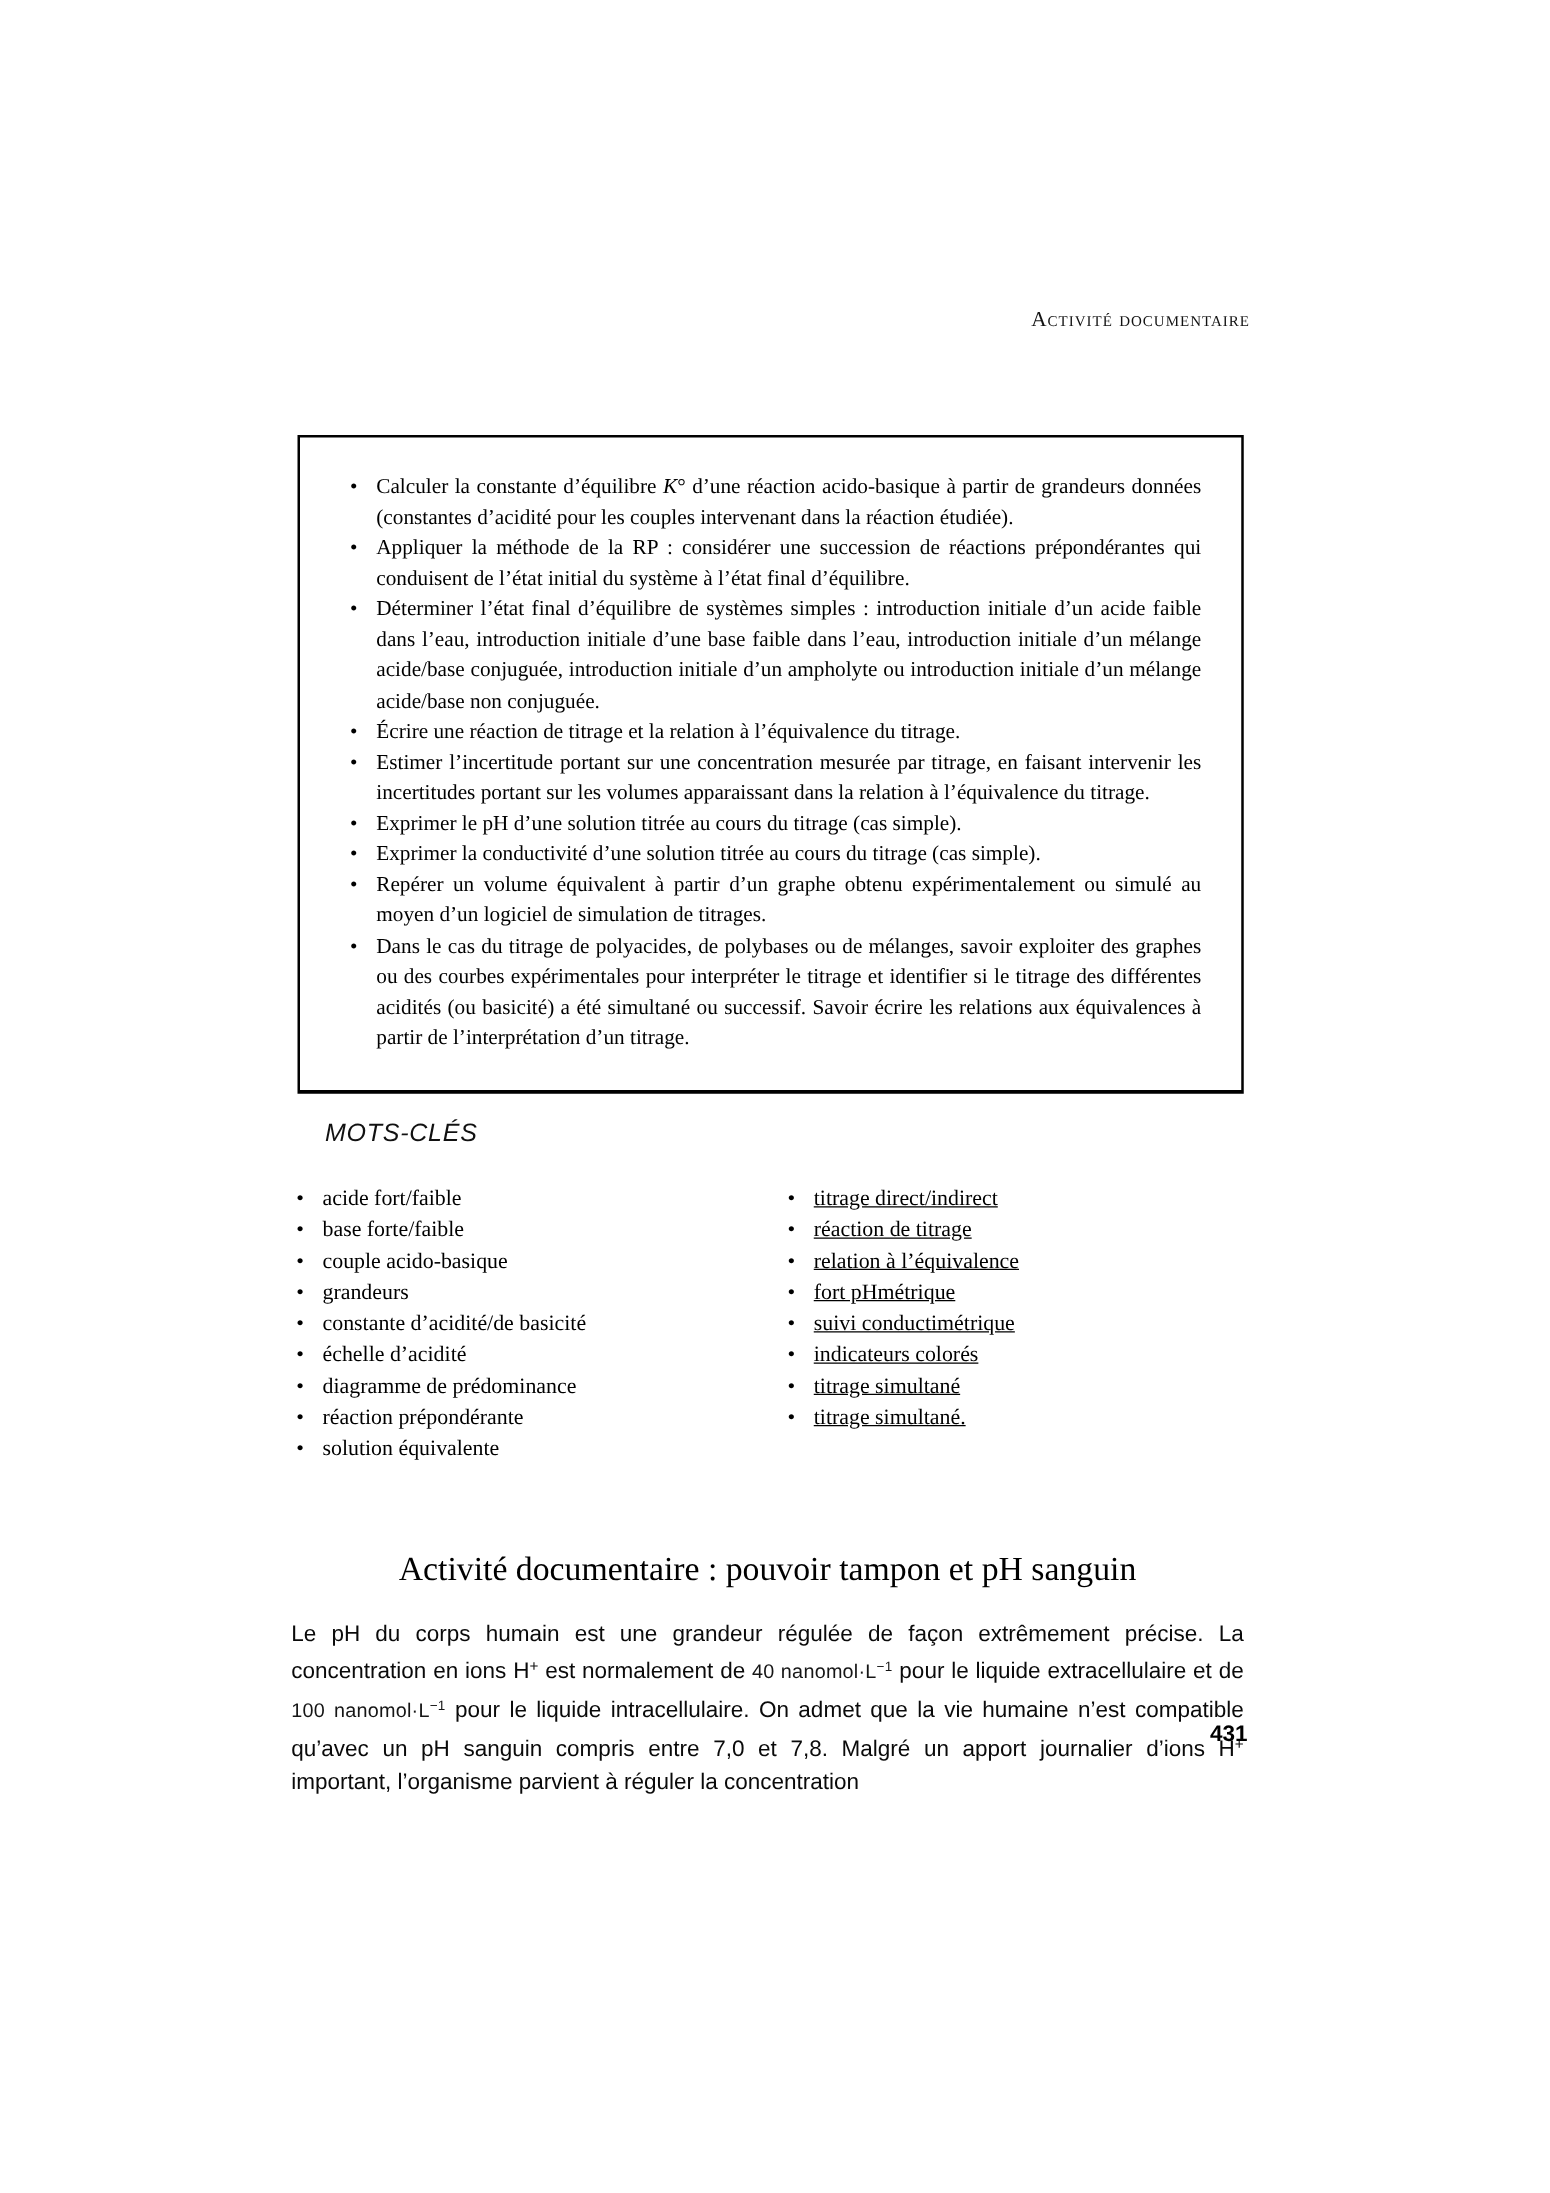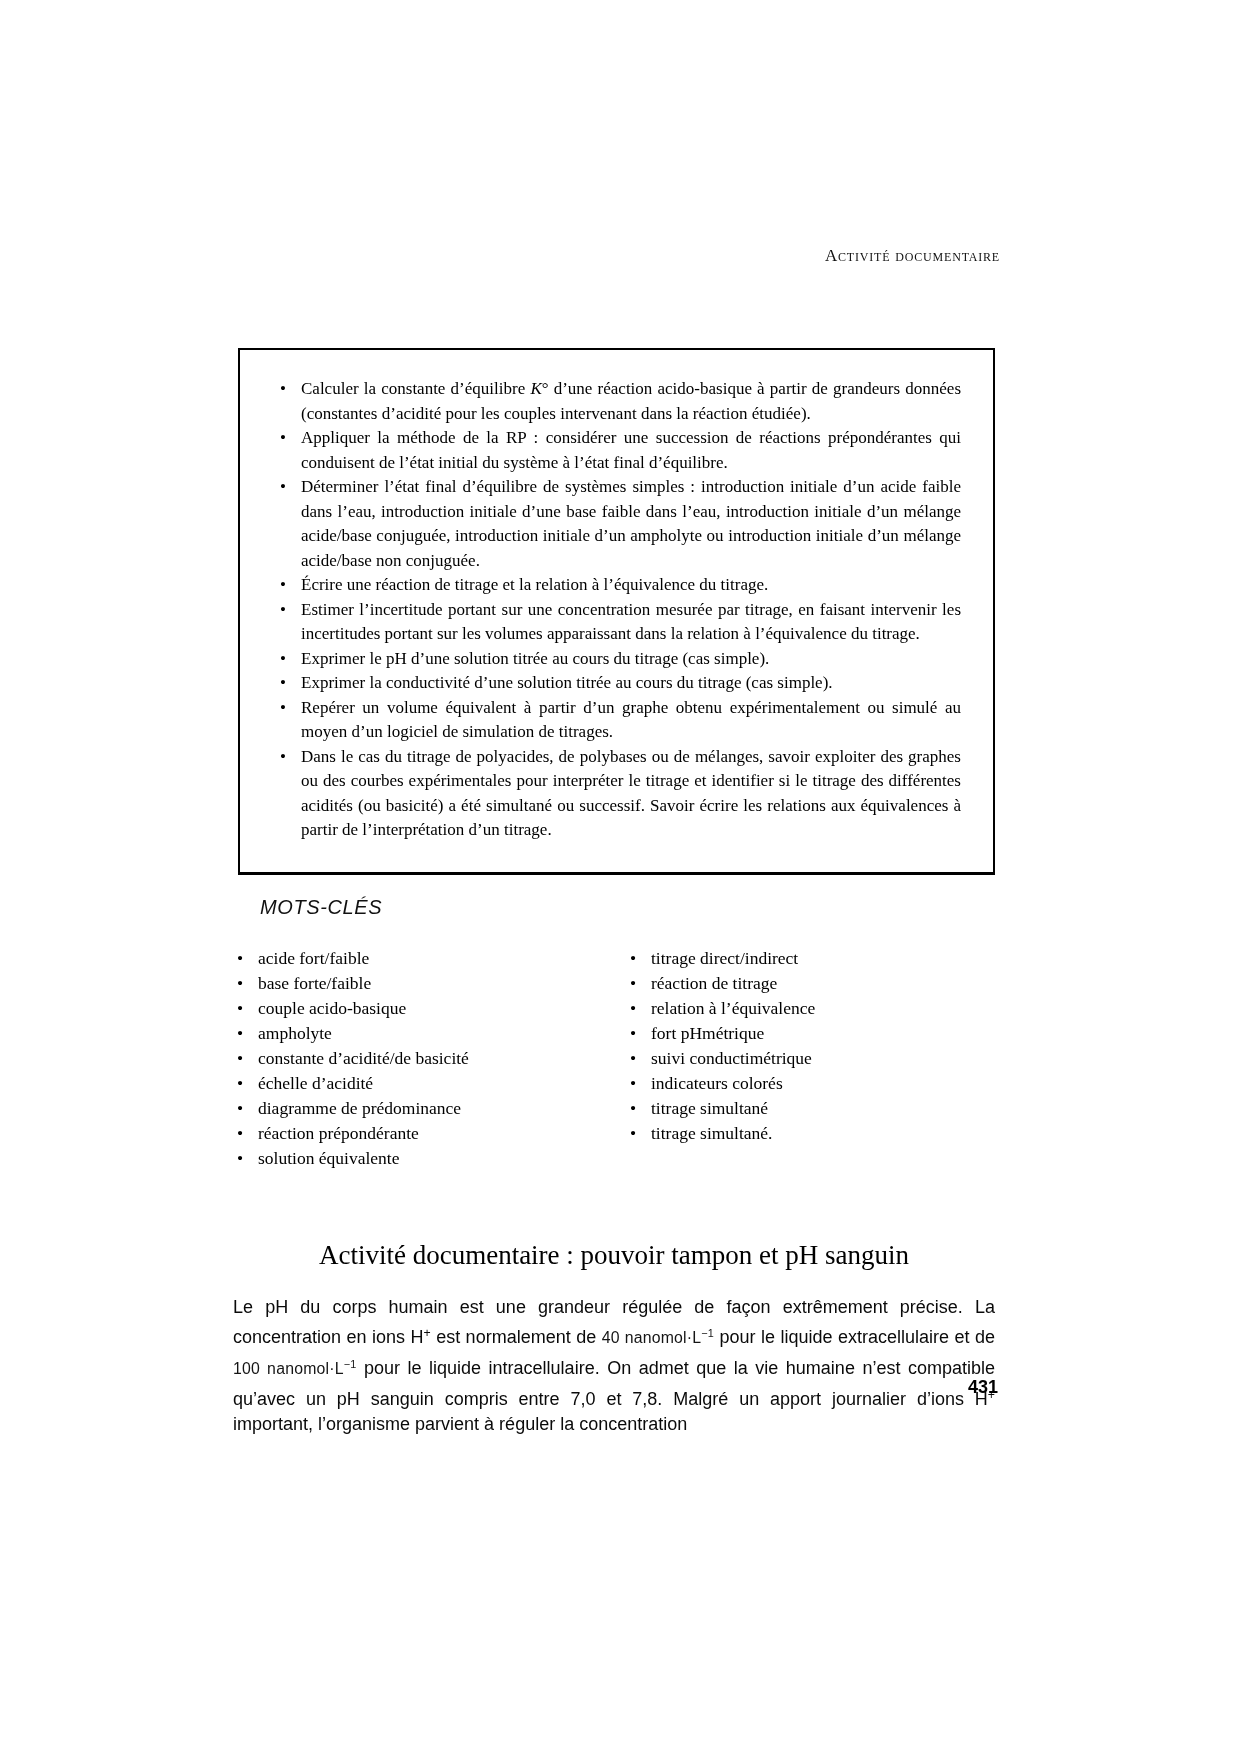--- a/index.html
+++ b/index.html
@@ -68,21 +68,21 @@
   }
   .keywords-columns {
     position: absolute;
     left: 237px;
     top: 946px;
     width: 758px;
     display: flex;
   }
   .keywords-columns ul { margin: 0; padding: 0; list-style: none; }
   .kw-col-left { width: 393px; flex: 0 0 393px; }
-  .kw-col-right { flex: 1 1 auto; }
+  .kw-col-right { flex: 1 1 auto; text-decoration: underline; }
   .keywords-columns li {
     position: relative;
     padding-left: 21px;
     font-family: "Liberation Serif", serif;
     font-size: 17.5px;
     line-height: 25px;
   }
   .keywords-columns li::before {
     content: "\2022";
     position: absolute;
@@ -158,21 +158,21 @@
       </ul>
   </section>
 
   <h3 class="keywords-title">MOTS-CLÉS</h3>
 
   <div class="keywords-columns">
     <ul id="keywords-left" class="kw-col-left">
         <li>acide fort/faible</li>
         <li>base forte/faible</li>
         <li>couple acido-basique</li>
-        <li>ampholyte</li>
+        <li>grandeurs</li>
         <li>constante d’acidité/de basicité</li>
         <li>échelle d’acidité</li>
         <li>diagramme de prédominance</li>
         <li>réaction prépondérante</li>
         <li>solution équivalente</li>
       </ul>
     <ul id="keywords-right" class="kw-col-right">
         <li>titrage direct/indirect</li>
         <li>réaction de titrage</li>
         <li>relation à l’équivalence</li>

